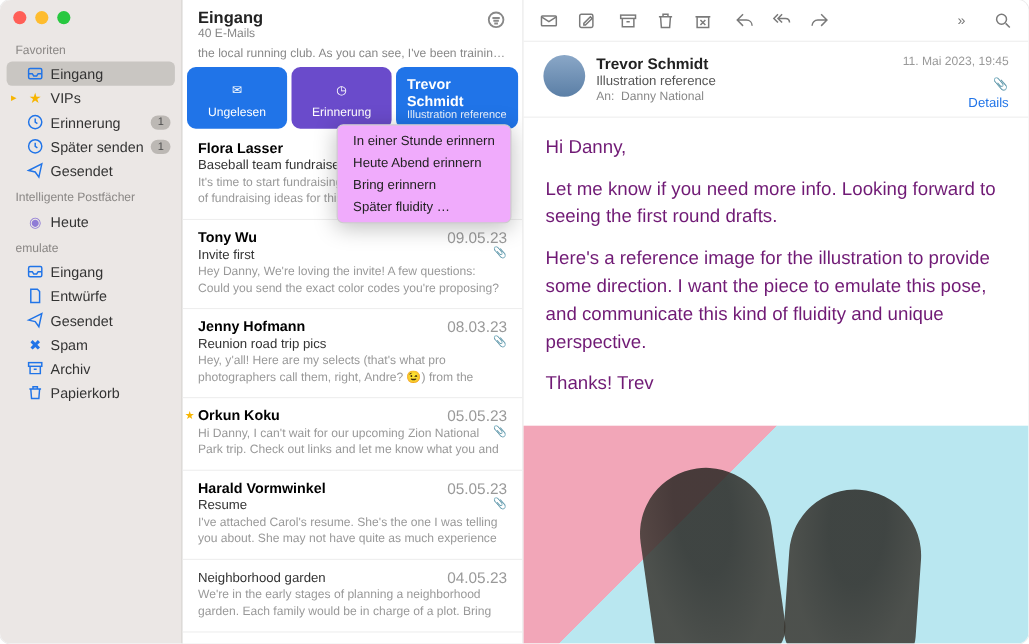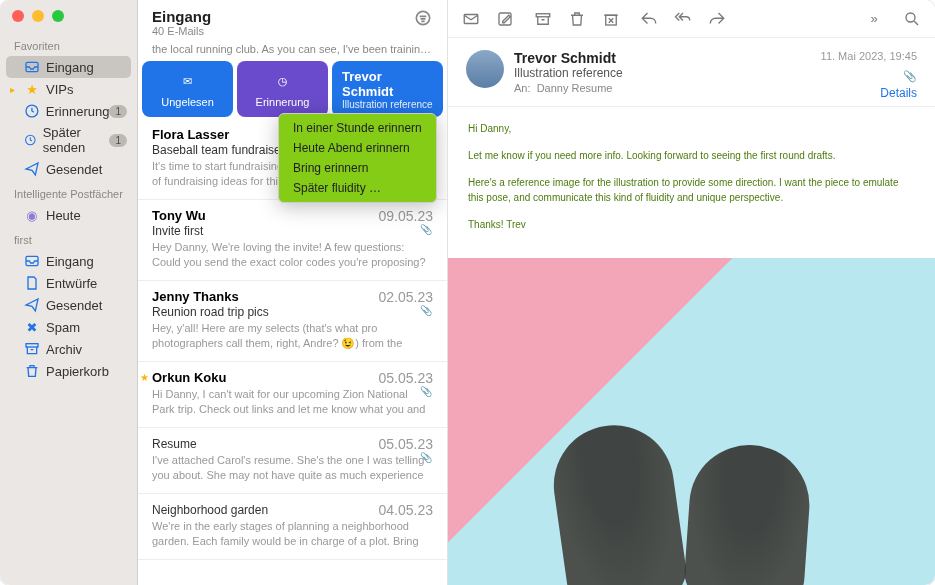--- a/index.html
+++ b/index.html
@@ -1,18 +1,18 @@
 <!DOCTYPE html>
 <html><head>
 <meta charset="utf-8">
 <style>
 *{margin:0;padding:0;box-sizing:border-box;font-family:-apple-system,BlinkMacSystemFont,'Segoe UI',sans-serif;-webkit-font-smoothing:antialiased}
 body{width:935px;height:585px;overflow:hidden;background:#fff;border-radius:10px;box-shadow:0 0 0 1px rgba(0,0,0,.08);font-size:13px;color:#222}
 .app{display:flex;height:100%}
-.sidebar{width:138px;background:#ebe7e5;display:flex;flex-direction:column;border-right:1px solid #d0cdca}
+.sidebar{width:166px;background:#ebe7e5;display:flex;flex-direction:column;border-right:1px solid #d0cdca}
 .traffic{display:flex;gap:8px;padding:10px 12px}
 .dot{width:12px;height:12px;border-radius:50%}
 .dot.r{background:#ff5f57}.dot.y{background:#febc2e}.dot.g{background:#28c840}
 .sb-section{font-size:11px;color:#8a8785;padding:8px 14px 4px;font-weight:500}
 .sb-item{display:flex;align-items:center;padding:3px 10px 3px 24px;font-size:13px;color:#333;cursor:default;position:relative;min-height:22px}
 .sb-item.sel{background:#c9c6c2;border-radius:5px;margin:0 6px;padding-left:18px}
 .sb-item .ico{width:16px;height:16px;margin-right:6px;display:flex;align-items:center;justify-content:center;color:#2074e8}
 .sb-item.sel .ico{color:#2074e8}
 .sb-item .star{position:absolute;left:10px;color:#f7b500;font-size:10px}
 .sb-item .badge{margin-left:auto;background:#bcb8b4;color:#4a4a4a;font-size:10px;padding:1px 6px;border-radius:8px;font-weight:500}
@@ -31,37 +31,37 @@
 .bigbtn.card .pname{font-weight:700;font-size:13px}
 .bigbtn.card .psub{font-size:10px;opacity:.9}
 .preview-cut{color:#888;font-size:11px;padding:0 14px 6px;white-space:nowrap;overflow:hidden;text-overflow:ellipsis}
 .msg{padding:8px 14px 10px;border-bottom:1px solid #eee;position:relative}
 .msg .from{font-weight:700;font-size:13px;color:#000}
 .msg .date{position:absolute;right:14px;top:8px;font-size:14px;color:#999}
 .msg .attach{position:absolute;right:14px;top:24px;font-size:10px;color:#aaa}
 .msg .subj{font-size:12px;color:#333;margin-top:1px}
 .msg .prev{font-size:11px;color:#999;margin-top:2px;line-height:1.35;max-height:30px;overflow:hidden}
 .msg .flag{position:absolute;left:2px;top:10px;color:#f7b500;font-size:10px}
-.popup{position:absolute;top:52px;left:140px;background:#84cc16;border:1px solid #ccc;border-radius:6px;box-shadow:0 4px 20px rgba(0,0,0,.25);z-index:10;padding:4px 0;min-width:158px}
+.popup{position:absolute;top:52px;left:140px;background:#f0abfc;border:1px solid #ccc;border-radius:6px;box-shadow:0 4px 20px rgba(0,0,0,.25);z-index:10;padding:4px 0;min-width:158px}
 .popup-item{padding:3px 14px;font-size:12px;color:#222;white-space:nowrap}
 .reader{flex:1;display:flex;flex-direction:column;background:#fff}
 .toolbar{height:38px;display:flex;align-items:center;padding:0 14px;gap:20px;border-bottom:1px solid #eee}
 .tb-grp{display:flex;gap:16px}
 .tb-ico{width:18px;height:18px;color:#7a7a7a;display:flex;align-items:center;justify-content:center}
 .spacer{flex:1}
 .rhead{padding:12px 18px 12px;border-bottom:1px solid #eee;display:flex;gap:10px;position:relative}
 .avatar{width:38px;height:38px;border-radius:50%;background:linear-gradient(180deg,#8aa7c7,#5b7fa6);flex-shrink:0}
 .rhead .meta{flex:1}
 .rhead .name{font-weight:700;font-size:14px}
 .rhead .subj{font-size:12px;color:#555}
 .rhead .to{font-size:11px;color:#888;margin-top:2px}
 .rhead .date{position:absolute;right:18px;top:12px;font-size:11px;color:#999}
 .rhead .att{position:absolute;right:18px;top:32px;color:#aaa;font-size:11px}
 .rhead .details{position:absolute;right:18px;top:48px;font-size:12px;color:#2074e8}
-.rbody{padding:14px 20px;font-size:10px;color:#4d7c0f;line-height:1.5}
+.rbody{padding:14px 20px;font-size:17px;color:#701a75;line-height:1.5}
 .rbody p{margin-bottom:12px}
 .heroimg{flex:1;background:linear-gradient(135deg,#f2a6b8 0%,#f2a6b8 35%,#b9e7f0 35%,#b9e7f0 100%);position:relative;overflow:hidden}
 .figure{position:absolute;bottom:-20px;width:120px;height:180px;background:radial-gradient(ellipse at 50% 20%,#2a2824 30%,#3a3630 70%);border-radius:60px 60px 30px 30px;opacity:.85}
 .figure.a{left:110px;transform:rotate(-8deg)}
 .figure.b{left:240px;transform:rotate(4deg);height:160px}
 svg{width:100%;height:100%}
 </style>
 </head>
 <body>
 
@@ -114,21 +114,21 @@
             <path d="M3 12l18-9-4 18-5-7-9-2z"></path>
           </svg>
         </span>
       <span>Gesendet</span>
     </div>
     <div class="sb-section">Intelligente Postfächer</div>
     <div class="sb-item">
       <span class="ico" style="color:#8f7bd6">◉</span>
       <span>Heute</span>
     </div>
-    <div class="sb-section">first</div>
+    <div class="sb-section">emulate</div>
     <div class="sb-item">
       <span class="ico">
           <svg viewBox="0 0 24 24" fill="none" stroke="currentColor" stroke-width="2">
             <path d="M3 12h5l2 3h4l2-3h5"></path>
             <rect x="3" y="5" width="18" height="14" rx="2"></rect>
           </svg>
         </span>
       <span>Eingang</span>
     </div>
     <div class="sb-item">
@@ -216,34 +216,35 @@
             <div class="prev">It's time to start fundraising. I'm including some examples of fundraising ideas for this year. Let's get together on Friday to c…</div>
           </div>
           <div class="msg">
             <div class="from">Tony Wu</div>
             <div class="date">09.05.23</div>
             <div class="attach">📎</div>
             <div class="subj">Invite first</div>
             <div class="prev">Hey Danny, We're loving the invite! A few questions: Could you send the exact color codes you're proposing? We'd like to see…</div>
           </div>
           <div class="msg">
-            <div class="from">Jenny Thanks</div>
-            <div class="date">02.05.23</div>
+            <div class="from">Jenny Hofmann</div>
+            <div class="date">08.03.23</div>
             <div class="attach">📎</div>
             <div class="subj">Reunion road trip pics</div>
             <div class="prev">Hey, y'all! Here are my selects (that's what pro photographers call them, right, Andre? 😉) from the photos I took over the pa…</div>
           </div>
           <div class="msg">
             <span class="flag">★</span>
             <div class="from">Orkun Koku</div>
             <div class="date">05.05.23</div>
             <div class="attach">📎</div>
             <div class="prev">Hi Danny, I can't wait for our upcoming Zion National Park trip. Check out links and let me know what you and the kids might…</div>
           </div>
           <div class="msg">
+            <div class="from">Harald Vormwinkel</div>
             <div class="date">05.05.23</div>
             <div class="attach">📎</div>
             <div class="subj">Resume</div>
             <div class="prev">I've attached Carol's resume. She's the one I was telling you about. She may not have quite as much experience as you're lo…</div>
           </div>
           <div class="msg">
             <div class="date">04.05.23</div>
             <div class="subj">Neighborhood garden</div>
             <div class="prev">We're in the early stages of planning a neighborhood garden. Each family would be in charge of a plot. Bring your own wateri…</div>
           </div>
@@ -310,21 +311,21 @@
             <circle cx="10" cy="10" r="6"></circle>
             <path d="M15 15l5 5"></path>
           </svg>
         </div>
     </div>
     <div class="rhead">
       <div class="avatar"></div>
       <div class="meta">
         <div class="name">Trevor Schmidt</div>
         <div class="subj">Illustration reference</div>
-        <div class="to"><span>An:</span>&nbsp;&nbsp;<span>Danny Resume</span></div>
+        <div class="to"><span>An:</span>&nbsp;&nbsp;<span>Danny National</span></div>
       </div>
       <div class="date">11. Mai 2023, 19:45</div>
       <div class="att">📎</div>
       <div class="details">Details</div>
     </div>
     <div class="rbody">
       <p>Hi Danny,</p>
       <p>Let me know if you need more info. Looking forward to seeing the first round drafts.</p>
       <p>Here's a reference image for the illustration to provide some direction. I want the piece to emulate this pose, and communicate this kind of fluidity and unique perspective.</p>
       <p>Thanks! Trev</p>

